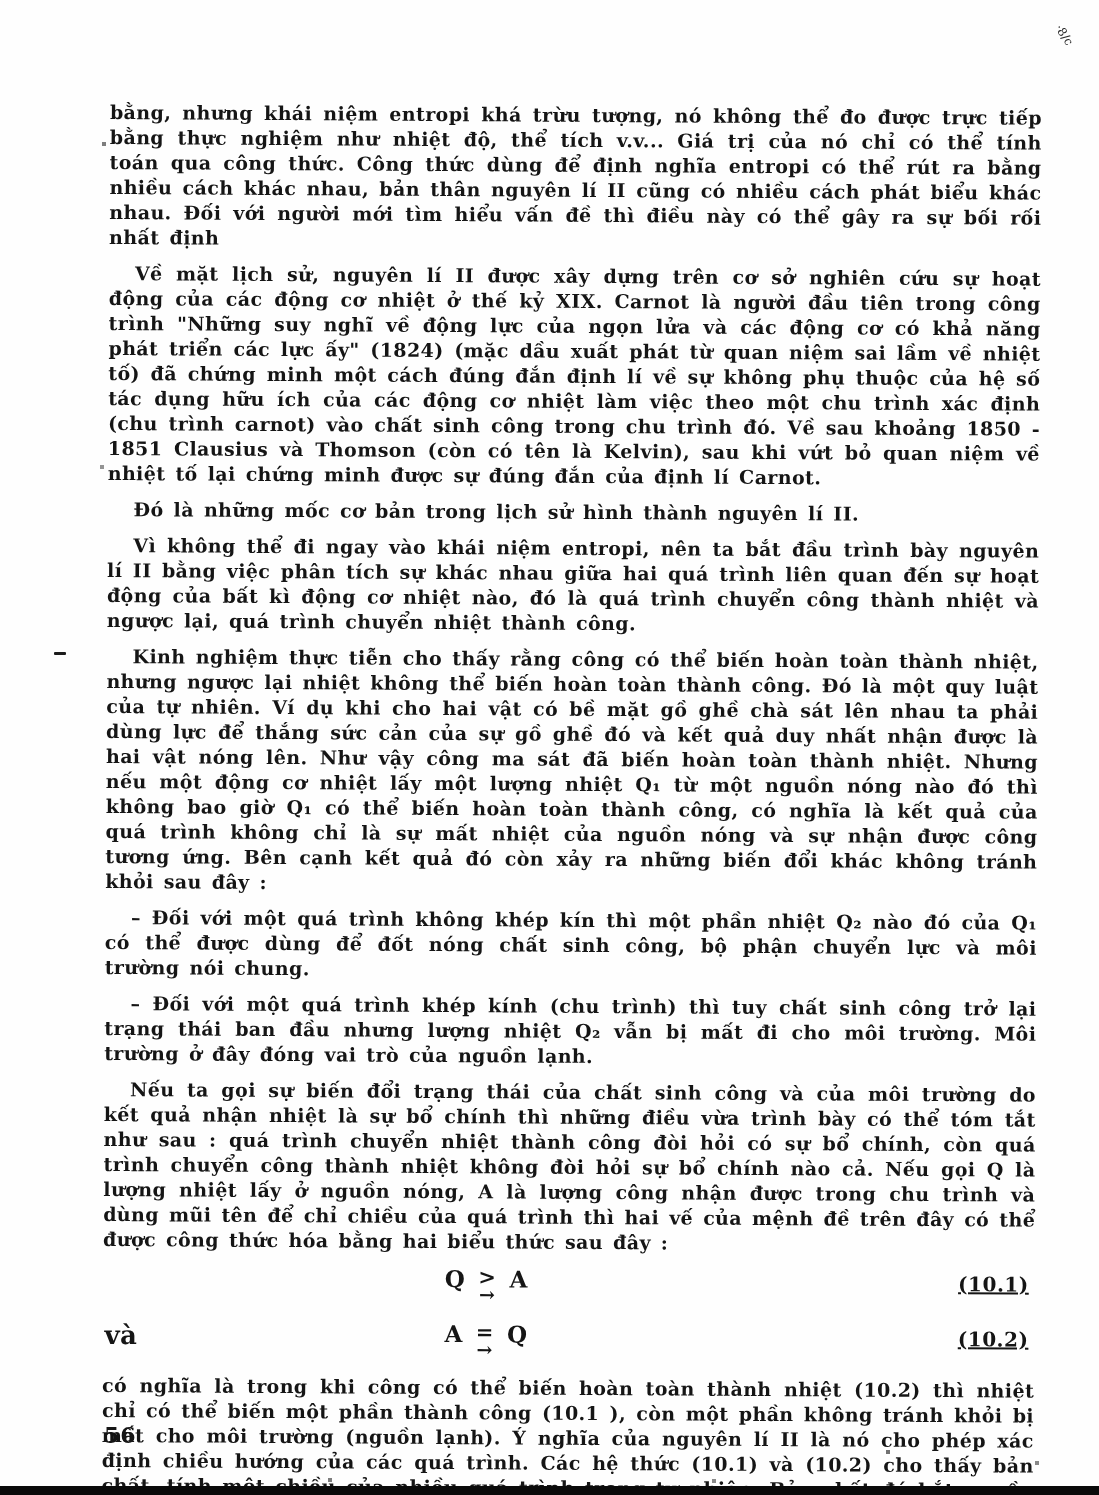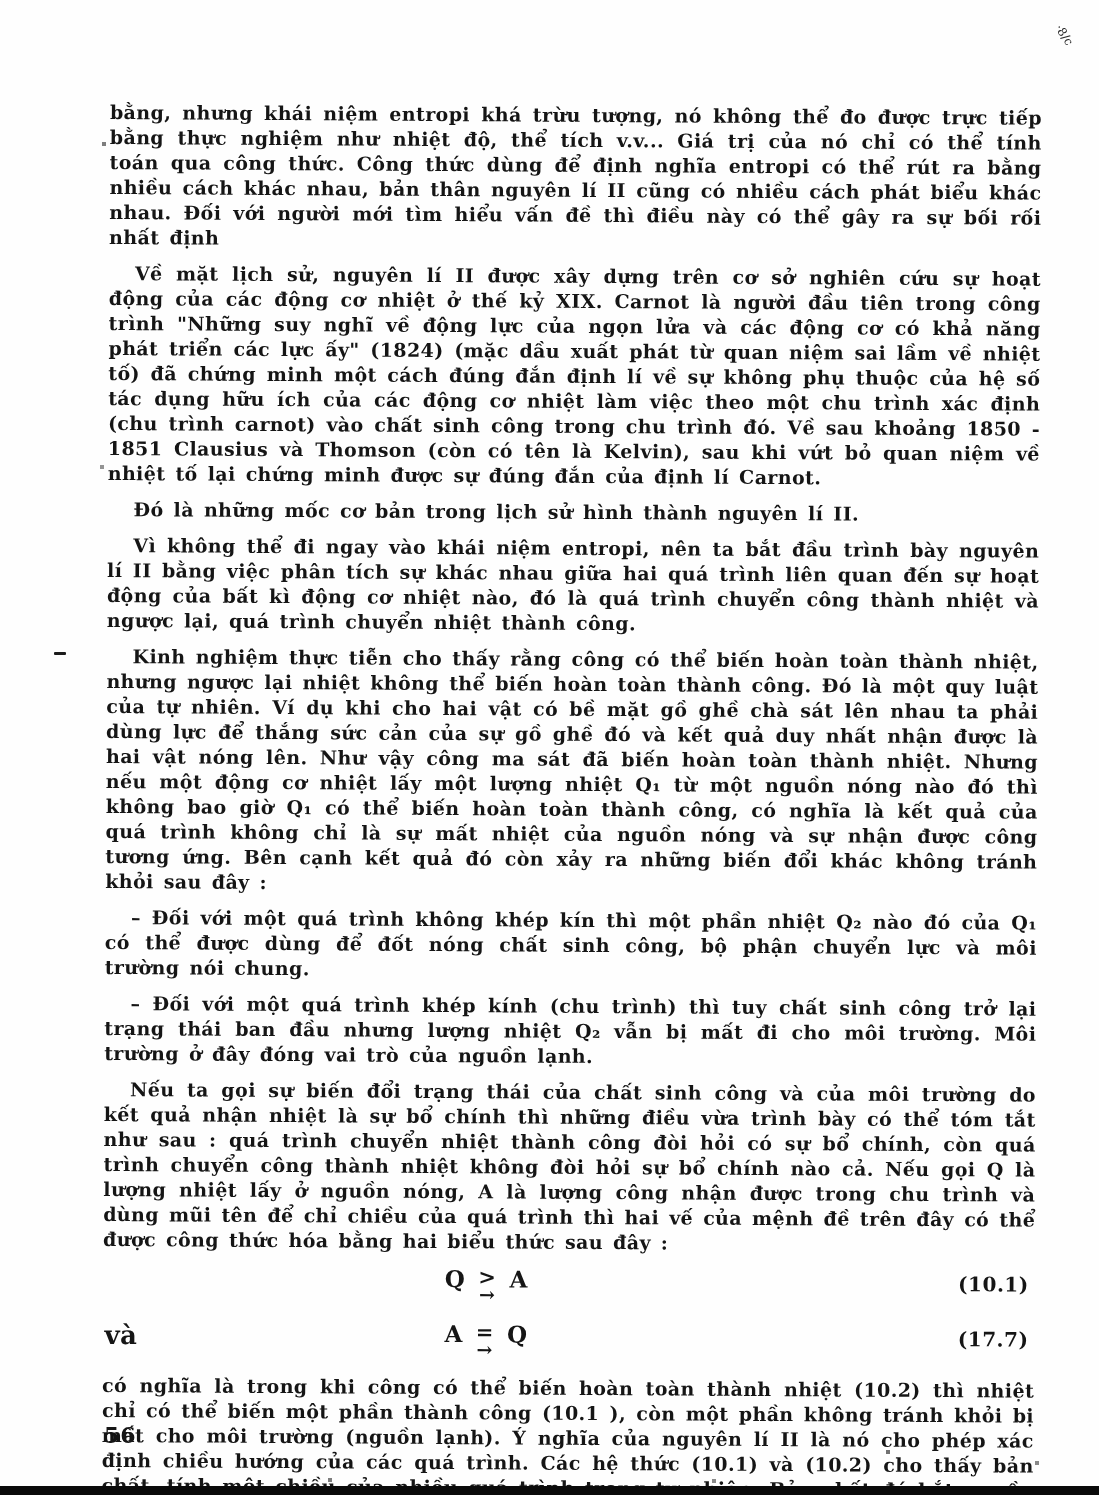--- a/index.html
+++ b/index.html
@@ -53,20 +53,21 @@
     align-items: center;
   }
   .rel-stack .rel { line-height: 24px; font-size: 21px; }
   .rel-stack .arrow { line-height: 14px; font-size: 19px; margin-top: -2px; }
   .eq-num {
     position: absolute;
     right: 6px;
     top: 4px;
     font-size: 20px;
     letter-spacing: 0.5px;
+    text-decoration: underline;
   }
   .connector {
     position: absolute;
     left: 2px;
     top: 2px;
     font-size: 26px;
     letter-spacing: 0.4px;
   }
   .page-number {
     position: absolute;
@@ -161,21 +162,21 @@
     <div class="eq-row">
       <span class="connector">và</span>
       <span class="eq">
         <span class="operand">A</span>
         <span class="rel-stack">
           <span class="rel">=</span>
           <span class="arrow">→</span>
         </span>
         <span class="operand">Q</span>
       </span>
-      <span class="eq-num">(17.7)</span>
+      <span class="eq-num">(10.2)</span>
     </div>
 
     <p class="para continuation">có nghĩa là trong khi công có thể biến hoàn toàn thành nhiệt (10.2) thì nhiệt chỉ có thể biến một phần thành công (10.1 ), còn một phần không tránh khỏi bị mất cho môi trường (nguồn lạnh). Ý nghĩa của nguyên lí II là nó cho phép xác định chiều hướng của các quá trình. Các hệ thức (10.1) và (10.2) cho thấy bản chất, tính một chiều của nhiều quá trình trong tự nhiên. Bản chất đó bắt nguồn từ tính "không bình đẳng" của hai quá trình</p>
 
   </div>
 
   <div class="page-number">56</div>
 
   <div class="bottom-band"></div>
 

